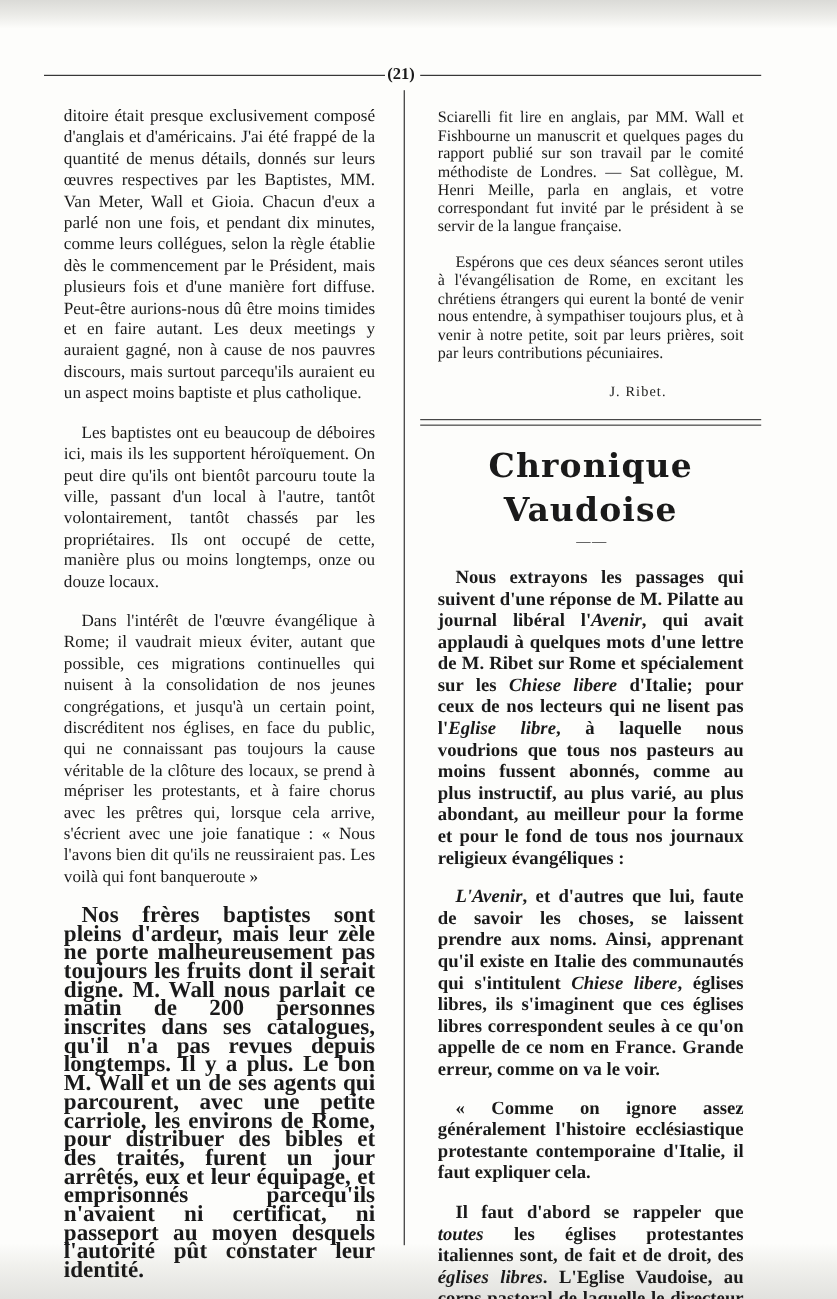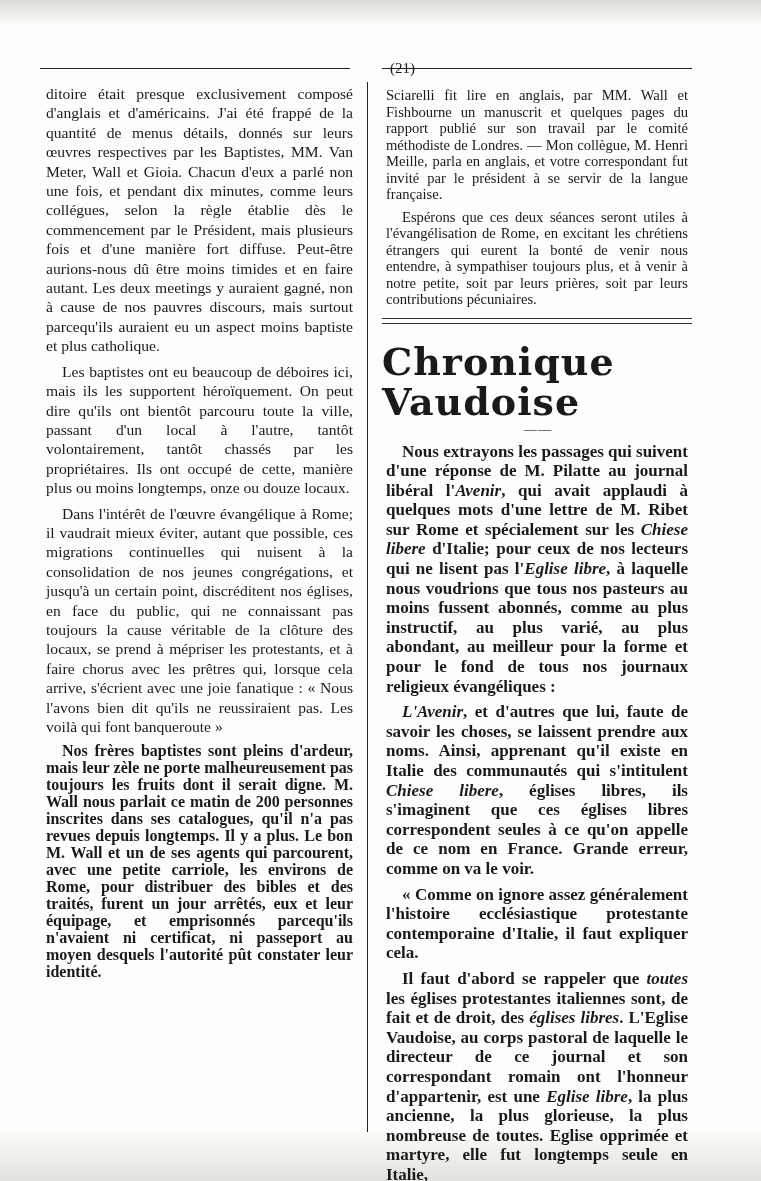--- a/index.html
+++ b/index.html
@@ -22,43 +22,43 @@
   }
   .header {
     position: absolute; left: 40px; top: 58px; width: 652px; height: 20px;
   }
   .header .rule-l, .header .rule-r {
     position: absolute; top: 10px; height: 0; border-top: 1.5px solid #222;
   }
   .header .rule-l { left: 0; width: 310px; }
   .header .rule-r { left: 342px; width: 310px; }
   .header .pagenum {
-    position: absolute; left: 312px; top: 0; width: 30px; text-align: right;
-    font-weight: normal; font-size: 15px; line-height: 20px; margin-left: 33px;
+    position: absolute; left: 312px; top: 0; width: 30px; text-align: left;
+    font-weight: bold; font-size: 15px; line-height: 20px;
   }
   .col {
     position: absolute; top: 80px;
     font-size: 15.6px; line-height: 19.4px;
     text-align: justify;
   }
-  .col p { margin: 4px; }
+  .col p { margin: 16px; }
   .col p.ind { text-indent: 16px; }
   .col-left { left: 42px; width: 315px; }
   .col-right { left: 382px; width: 310px; top: 83px; }
   .divider {
     position: absolute; left: 367px; top: 82px; width: 0; height: 1050px;
     border-left: 1.5px solid #222;
   }
-  .tight { line-height: 17px; font-size: 16px; font-weight: bold; }
+  .tight { line-height: 17px; font-size: 21px; font-weight: bold; }
   .rt { font-size: 14.6px; line-height: 16.5px; }
   .sig { text-align: right; padding-right: 70px; font-size: 13px; letter-spacing: 1px; margin-top: 2px !important; }
   .double-rule { margin: 10px 0 0 0; height: 4px; border-top: 1px solid #333; border-bottom: 1px solid #333; }
   .section-title {
-    text-align: left; margin: 18px 0 0 0;
-    font-family: "DejaVu Serif", serif; font-weight: bold; font-size: 38px;
+    text-align: center; margin: 18px 0 0 0;
+    font-family: "DejaVu Serif", serif; font-weight: bold; font-size: 30px;
     letter-spacing: 1px; line-height: 40px; font-style: normal;
   }
   .title-dash { text-align: center; margin: 0 0 6px 0; font-size: 13px; line-height: 14px; letter-spacing: -1px; }
   .rb { font-size: 17px; line-height: 19.6px; font-weight: bold; }
   i { font-style: italic; }
   .gap { margin-top: 6px !important; }
 </style>
 </head>
 <body>
 
@@ -74,22 +74,23 @@
 <div class="col col-left">
   <p>ditoire était presque exclusivement composé d'anglais et d'américains. J'ai été frappé de la quantité de menus détails, donnés sur leurs œuvres respectives par les Baptistes, MM. Van Meter, Wall et Gioia. Chacun d'eux a parlé non une fois, et pendant dix minutes, comme leurs collégues, selon la règle établie dès le commencement par le Président, mais plusieurs fois et d'une manière fort diffuse. Peut-être aurions-nous dû être moins timides et en faire autant. Les deux meetings y auraient gagné, non à cause de nos pauvres discours, mais surtout parcequ'ils auraient eu un aspect moins baptiste et plus catholique.</p>
   <p class="ind gap">Les baptistes ont eu beaucoup de déboires ici, mais ils les supportent héroïquement. On peut dire qu'ils ont bientôt parcouru toute la ville, passant d'un local à l'autre, tantôt volontairement, tantôt chassés par les propriétaires. Ils ont occupé de cette, manière plus ou moins longtemps, onze ou douze locaux.</p>
   <p class="ind gap">Dans l'intérêt de l'œuvre évangélique à Rome; il vaudrait mieux éviter, autant que possible, ces migrations continuelles qui nuisent à la consolidation de nos jeunes congrégations, et jusqu'à un certain point, discréditent nos églises, en face du public, qui ne connaissant pas toujours la cause véritable de la clôture des locaux, se prend à mépriser les protestants, et à faire chorus avec les prêtres qui, lorsque cela arrive, s'écrient avec une joie fanatique : « Nous l'avons bien dit qu'ils ne reussiraient pas. Les voilà qui font banqueroute »</p>
   <p class="ind gap tight">Nos frères baptistes sont pleins d'ardeur, mais leur zèle ne porte malheureusement pas toujours les fruits dont il serait digne. M. Wall nous parlait ce matin de 200 personnes inscrites dans ses catalogues, qu'il n'a pas revues depuis longtemps. Il y a plus. Le bon M. Wall et un de ses agents qui parcourent, avec une petite carriole, les environs de Rome, pour distribuer des bibles et des traités, furent un jour arrêtés, eux et leur équipage, et emprisonnés parcequ'ils n'avaient ni certificat, ni passeport au moyen desquels l'autorité pût constater leur identité.</p>
 </div>
 
 <div class="divider"></div>
 
 <div class="col col-right">
-  <p class="rt">Sciarelli fit lire en anglais, par MM. Wall et Fishbourne un manuscrit et quelques pages du rapport publié sur son travail par le comité méthodiste de Londres. — Mon collègue, M. Henri Meille, parla en anglais, et votre correspondant fut invité par le président à se servir de la langue française.</p>
+  <p class="rt">Sciarelli fit lire en anglais, par MM. Wall et Fishbourne un manuscrit et quelques pages du rapport publié sur son travail par le comité méthodiste de Londres. — Sat collègue, M. Henri Meille, parla en anglais, et votre correspondant fut invité par le président à se servir de la langue française.</p>
   <p class="ind rt gap">Espérons que ces deux séances seront utiles à l'évangélisation de Rome, en excitant les chrétiens étrangers qui eurent la bonté de venir nous entendre, à sympathiser toujours plus, et à venir à notre petite, soit par leurs prières, soit par leurs contributions pécuniaires.</p>
+  <p class="sig">J. Ribet.</p>
   <div class="double-rule"></div>
   <h2 class="section-title">Chronique Vaudoise</h2>
   <div class="title-dash">—  —</div>
   <p class="ind rb"><span>Nous extrayons les passages qui suivent d'une réponse de M. Pilatte au journal libéral l'</span><i>Avenir</i><span>, qui avait applaudi à quelques mots d'une lettre de M. Ribet sur Rome et spécialement sur les </span><i>Chiese libere</i><span> d'Italie; pour ceux de nos lecteurs qui ne lisent pas l'</span><i>Eglise libre</i><span>, à laquelle nous voudrions que tous nos pasteurs au moins fussent abonnés, comme au plus instructif, au plus varié, au plus abondant, au meilleur pour la forme et pour le fond de tous nos journaux religieux évangéliques :</span></p>
   <p class="ind rb gap"><i>L'Avenir</i><span>, et d'autres que lui, faute de savoir les choses, se laissent prendre aux noms. Ainsi, apprenant qu'il existe en Italie des communautés qui s'intitulent </span><i>Chiese libere</i><span>, églises libres, ils s'imaginent que ces églises libres correspondent seules à ce qu'on appelle de ce nom en France. Grande erreur, comme on va le voir.</span></p>
   <p class="ind rb gap">« Comme on ignore assez généralement l'histoire ecclésiastique protestante contemporaine d'Italie, il faut expliquer cela.</p>
   <p class="ind rb gap"><span>Il faut d'abord se rappeler que </span><i>toutes</i><span> les églises protestantes italiennes sont, de fait et de droit, des </span><i>églises libres</i><span>. L'Eglise Vaudoise, au corps pastoral de laquelle le directeur de ce journal et son correspondant romain ont l'honneur d'appartenir, est une </span><i>Eglise libre</i><span>, la plus ancienne, la plus glorieuse, la plus nombreuse de toutes. Eglise opprimée et martyre, elle fut longtemps seule en Italie,</span></p>
 </div>
 
 </body></html>

